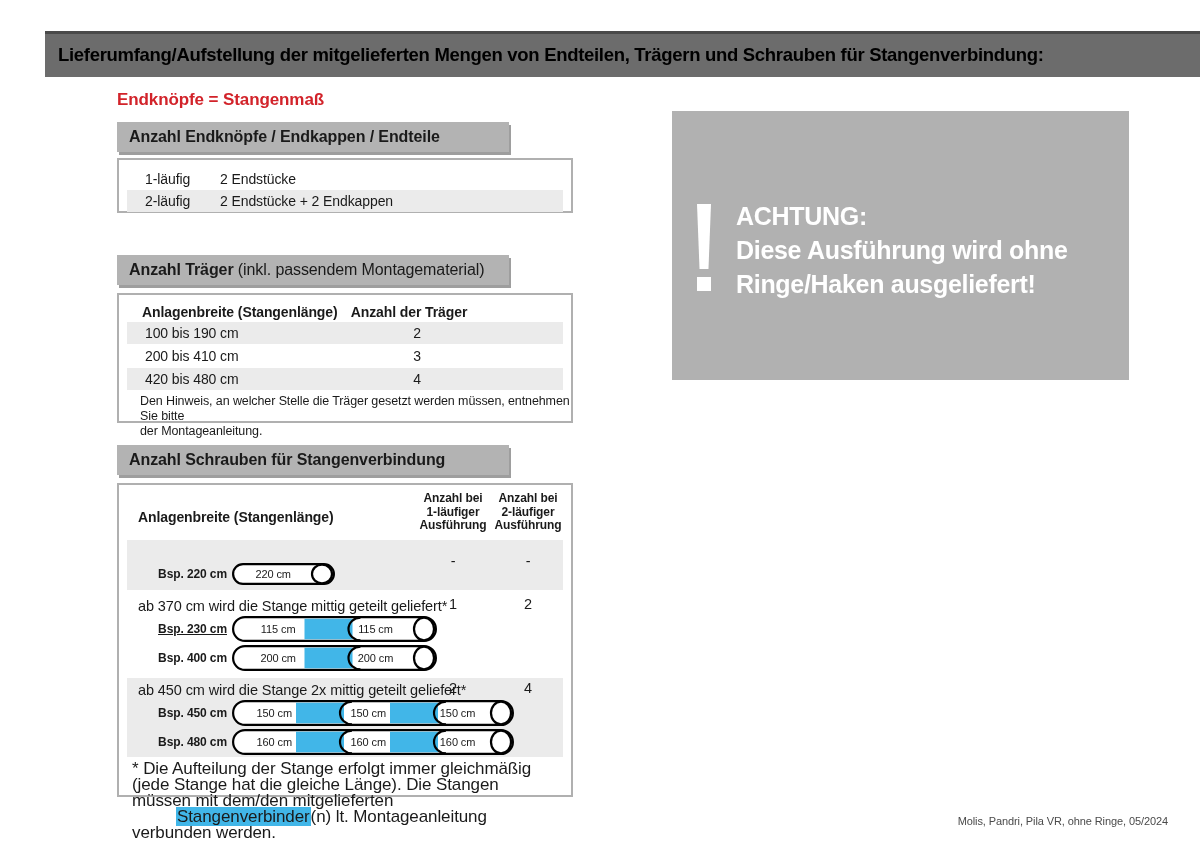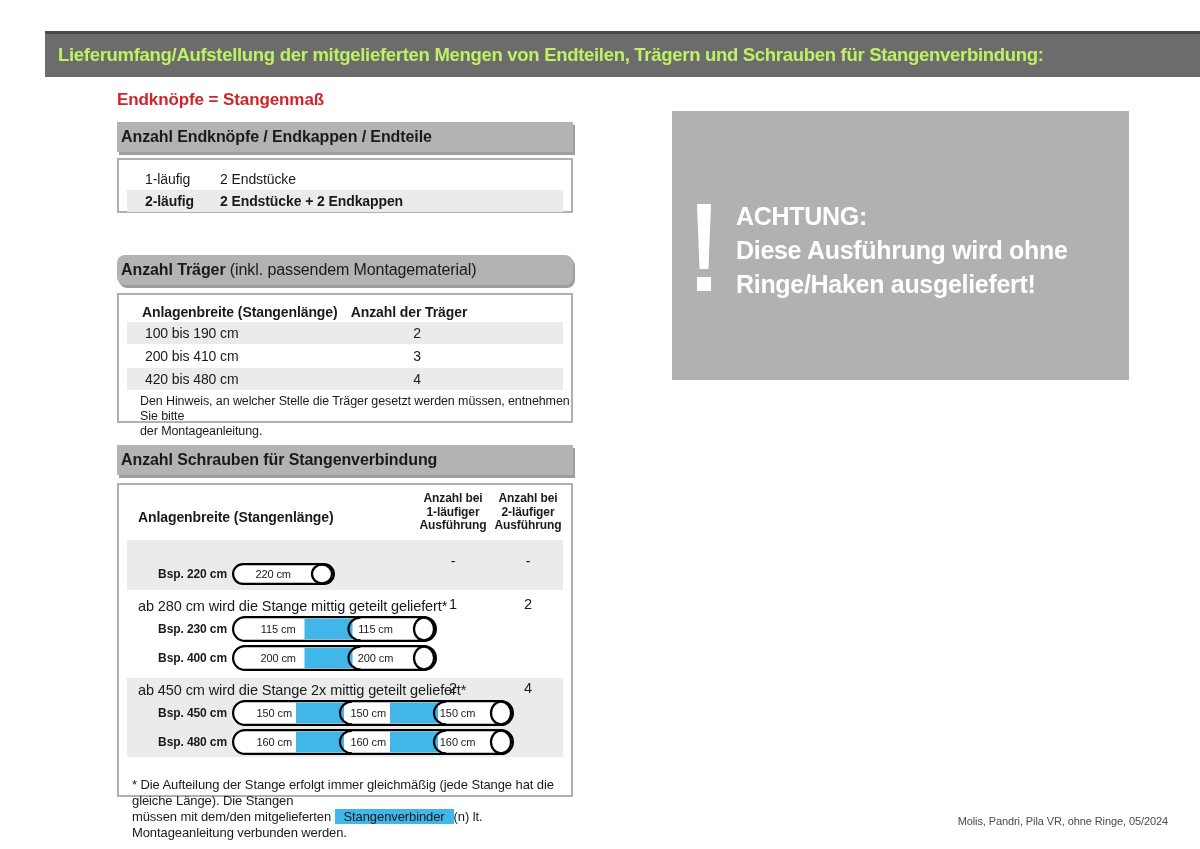--- a/index.html
+++ b/index.html
@@ -9,28 +9,28 @@
     --accent-red:#d2232a; --connector-blue:#41b6e8; --notice-bg:#b1b1b1;
   }
   *{margin:0;padding:0;box-sizing:border-box;}
   html,body{background:#fff;}
   body{font-family:"Liberation Sans","DejaVu Sans",sans-serif;color:#1a1a1a;}
   #page{position:relative;width:1200px;height:849px;background:#fff;overflow:hidden;letter-spacing:-0.1px;}
 
   
   .topbar{position:absolute;left:45px;top:31px;width:1155px;height:46px;
     background:var(--topbar-bg);border-top:3px solid var(--topbar-border);}
-  .topbar-title{color:#bef264;font-weight:bold;font-size:18.5px;line-height:42px;padding-left:13px;white-space:nowrap;letter-spacing:-0.3px;}
+  .topbar-title{color:#000000;font-weight:bold;font-size:18.5px;line-height:42px;padding-left:13px;white-space:nowrap;letter-spacing:-0.3px;}
 
   .subtitle{position:absolute;left:117px;top:90px;font-size:17px;font-weight:bold;color:var(--accent-red);}
 
-  .sec-header{position:absolute;left:117px;width:456px;height:30px;background:var(--section-header-bg);
-    box-shadow:2px 3px 0 var(--section-header-shadow);font-size:16px;line-height:30px;padding-left:4px;white-space:nowrap;}
+  .sec-header{position:absolute;left:117px;width:392px;height:30px;background:var(--section-header-bg);
+    box-shadow:2px 3px 0 var(--section-header-shadow);font-size:16px;line-height:30px;padding-left:12px;white-space:nowrap;}
   .sec-header b{font-weight:bold;}
-  #sec1{top:122px;} #sec2{top:255px;border-radius:8px;} #sec3{top:445px;}
+  #sec1{top:122px;} #sec2{top:255px;} #sec3{top:445px;}
 
   .tbl{position:absolute;left:117px;width:456px;background:#fff;border:2px solid var(--table-border);}
   #tbl1{top:158px;height:55px;}
   #tbl2{top:293px;height:130px;}
   #tbl3{top:483px;height:314px;}
 
   .row{position:absolute;left:8px;right:8px;height:22px;line-height:22px;font-size:14px;}
   .row.stripe{background:var(--stripe-bg);}
   .cell-a{position:absolute;left:18px;}
   .cell-b{position:absolute;left:93px;}
@@ -45,22 +45,22 @@
   #tbl3 .colhead-a{position:absolute;left:19px;top:24px;}
   .colhead-c{position:absolute;top:7px;width:80px;text-align:center;font-size:12px;line-height:13.5px;font-weight:bold;white-space:pre-line;}
   .colhead-c.c1{left:294px;} .colhead-c.c2{left:369px;}
   .s3-stripe{position:absolute;left:8px;right:8px;background:var(--stripe-bg);}
   .s3-desc{position:absolute;left:19px;font-size:14.5px;}
   .s3-count{position:absolute;width:80px;text-align:center;font-size:14.5px;}
   .s3-count.c1{left:294px;} .s3-count.c2{left:369px;}
   .example{position:absolute;left:30px;display:flex;align-items:center;}
   .bsp{width:78px;text-align:right;font-size:12px;font-weight:bold;margin-right:5px;white-space:nowrap;}
   .rod{display:block;line-height:0;}
-  .footnote{position:absolute;left:13px;top:292px;width:436px;font-size:13px;line-height:16px;}
-  .hl{background:var(--connector-blue);padding:0 9px;}
+  .footnote{position:absolute;left:13px;top:276px;width:436px;font-size:17px;line-height:16px;}
+  .hl{background:var(--connector-blue);padding:0 1px;margin-left:44px;}
 
   
   .notice{position:absolute;left:672px;top:111px;width:457px;height:269px;background:var(--notice-bg);}
   .excl-bar{position:absolute;left:25px;top:93px;width:14px;height:65px;background:#fff;
     clip-path:polygon(0 0,100% 0,82% 100%,18% 100%);}
   .excl-dot{position:absolute;left:25px;top:166px;width:14px;height:14px;background:#fff;}
   .notice-text{position:absolute;left:64px;top:88px;color:#fff;font-weight:bold;font-size:25px;line-height:34px;letter-spacing:-0.3px;white-space:nowrap;}
 
   .footer{position:absolute;top:815px;right:32px;font-size:11px;color:#4a4a4a;}
 </style>
@@ -76,21 +76,21 @@
   <div class="subtitle">Endknöpfe = Stangenmaß</div>
 
   <div class="sec-header" id="sec1">
     <b>Anzahl Endknöpfe / Endkappen / Endteile</b>
   </div>
   <div class="tbl" id="tbl1">
     <div class="row" style="top:8px;">
       <span class="cell-a">1-läufig</span>
       <span class="cell-b">2 Endstücke</span>
     </div>
-    <div class="row stripe" style="top:30px;font-weight:bold;">
+    <div class="row stripe" style="top:30px;">
       <span class="cell-a">2-läufig</span>
       <span class="cell-b">2 Endstücke + 2 Endkappen</span>
     </div>
   </div>
 
   <div class="sec-header" id="sec2">
     <b>Anzahl Träger</b><span> (inkl. passendem Montagematerial)</span>
   </div>
   <div class="tbl" id="tbl2">
     <div class="colhead colhead-a">Anlagenbreite (Stangenlänge)</div>
@@ -128,24 +128,24 @@
     <div class="s3-count c2" style="top:68px;">-</div>
     <div class="example" style="top:78px;">
       <span class="bsp">Bsp. 220 cm</span>
       <span class="rod"><svg width="103" height="22" viewBox="0 0 103 22">
             <rect x="1.1" y="1.1" width="100.8" height="19.8" rx="9.9" fill="#fff" stroke="#000" stroke-width="2.2"></rect>
             <ellipse cx="90" cy="11" rx="10" ry="9.4" fill="#fff" stroke="#000" stroke-width="2.2"></ellipse>
             <text x="41.2" y="15" text-anchor="middle" font-size="11" fill="#1a1a1a" font-family="Liberation Sans, sans-serif">220 cm</text>
           </svg></span>
     </div>
 
-    <div class="s3-desc" style="top:113px;">ab 280 cm wird die Stange mittig geteilt geliefert*</div>
+    <div class="s3-desc" style="top:113px;">ab 370 cm wird die Stange mittig geteilt geliefert*</div>
     <div class="s3-count c1" style="top:111px;">1</div>
     <div class="s3-count c2" style="top:111px;">2</div>
-    <div class="example" style="top:131px;">
+    <div class="example" style="top:131px;text-decoration:underline;">
       <span class="bsp">Bsp. 230 cm</span>
       <span class="rod"><svg width="205" height="26" viewBox="0 0 205 26">
             <rect x="1.1" y="1.1" width="202.8" height="23.8" rx="11.9" fill="#fff" stroke="#000" stroke-width="2.2"></rect>
             <rect x="72.5" y="2.7" width="48" height="20.6" fill="#41b6e8"></rect>
             <path d="M 128.5 1.7000000000000002 A 12 11.3 0 0 0 128.5 24.299999999999997" fill="none" stroke="#000" stroke-width="2.2"></path>
             <ellipse cx="192" cy="13" rx="10" ry="11.4" fill="#fff" stroke="#000" stroke-width="2.2"></ellipse>
             <text x="46.125" y="17" text-anchor="middle" font-size="11" fill="#1a1a1a" font-family="Liberation Sans, sans-serif">115 cm</text>
             <text x="143.5" y="17" text-anchor="middle" font-size="11" fill="#1a1a1a" font-family="Liberation Sans, sans-serif">115 cm</text>
           </svg></span>
     </div>

